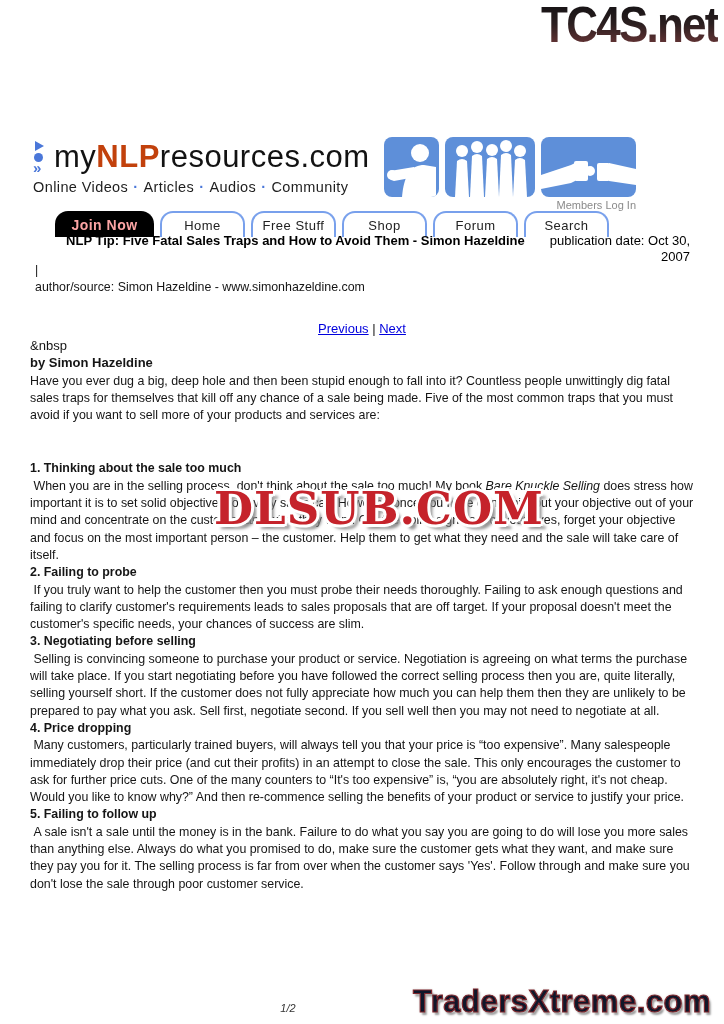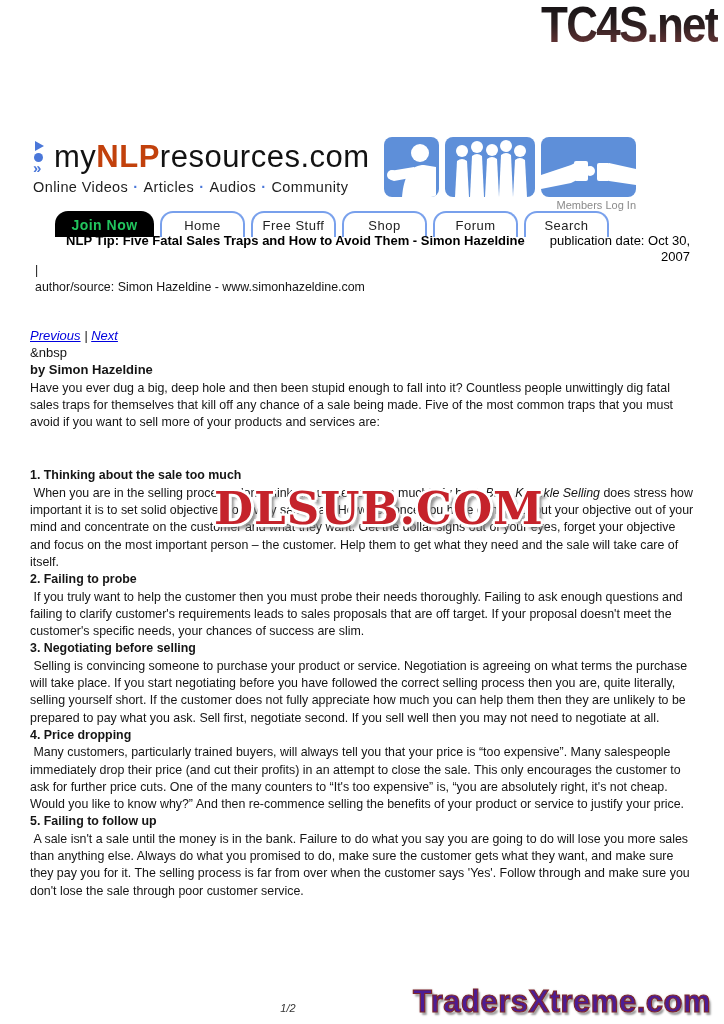--- a/index.html
+++ b/index.html
@@ -29,45 +29,45 @@
   .photo { background:#5e8fd9; border-radius:8px; overflow:hidden; }
   .photo svg { display:block; width:100%; height:100%; }
   .p1 { width:55px; } .p2 { width:90px; } .p3 { width:95px; }
   .members { position:absolute; top:199px; left:384px; width:252px; text-align:right; font-size:11px; color:#8a8a8a; }
 
   
   .tabs { position:absolute; top:211px; left:55px; display:flex; gap:6px; }
   .tab { width:85px; height:26px; border:2px solid #78a0ec; border-bottom:none; border-radius:13px 13px 0 0;
          background:#fff; font-size:13px; color:#222; display:flex; align-items:center; justify-content:center;
          letter-spacing:0.5px; text-decoration:none; cursor:pointer; }
-  .tab.active { width:99px; background:#000; border-color:#000; color:#22c55e; font-weight:bold; font-size:14px; }
+  .tab.active { width:99px; background:#000; border-color:#000; color:#fca5a5; font-weight:bold; font-size:14px; }
 
   
   .title-block { position:absolute; top:233px; left:30px; width:660px; text-align:right; font-size:13px; line-height:16px; color:#000; }
   .title-bold { font-weight:bold;margin-left:24px; }
   .pubdate { margin-left:25px; }
 
   
   .article { position:absolute; left:30px; top:262px; width:664px; font-size:12.4px; line-height:17.3px; color:#151515; }
   .article p { white-space:pre-wrap; }
   .pipe, .author { padding-left:5px; }
-  .nav-links { text-align:left; margin-top:30px; font-size:13px; line-height:17px;font-style:italic; }
+  .nav-links { text-align:center; margin-top:23px; font-size:13px; line-height:17px; }
   .nav-links a { color:#0000dd; text-decoration:underline; cursor:pointer; }
   .nbsp-line { line-height:17px; padding-right:9px; font-size:13px; }
   .byline { text-align:left; font-weight:bold; line-height:18px; font-size:13px; }
   .intro { margin-top:1px; }
   .gap { height:36px; }
   .h { font-weight:bold; }
 
   
   .dlsub { position:absolute; left:214px; top:482px; z-index:6; font-family:"DejaVu Serif",serif; font-weight:bold;
            font-size:45px; letter-spacing:1px; color:#c5232b;
            text-shadow:-2px -2px 0 #fff, 2px -2px 0 #fff, -2px 2px 0 #fff, 2px 2px 0 #fff,
                         0 -3px 0 #fff, 0 3px 0 #fff, -3px 0 0 #fff, 3px 0 0 #fff, 5px 5px 3px rgba(130,130,130,.85); }
-  .traders { position:absolute; right:13px; bottom:4px; z-index:6; font-weight:bold; font-size:31px; color:#4c1d95;
+  .traders { position:absolute; right:13px; bottom:4px; z-index:6; font-weight:bold; font-size:31px; color:#0f172a;
              -webkit-text-stroke:1.2px #7e262c; letter-spacing:0.5px;
              text-shadow:0 0 3px #c9c9c9, 2px 3px 2px #9b9b9b; }
   .pagenum { position:absolute; bottom:10px; left:0; width:576px; text-align:center; font-size:11px; font-style:italic; color:#333; }
 </style>
 </head>
 <body>
 
 <div class="tc4s">TC4S.net</div>
 
 <div class="brand">

